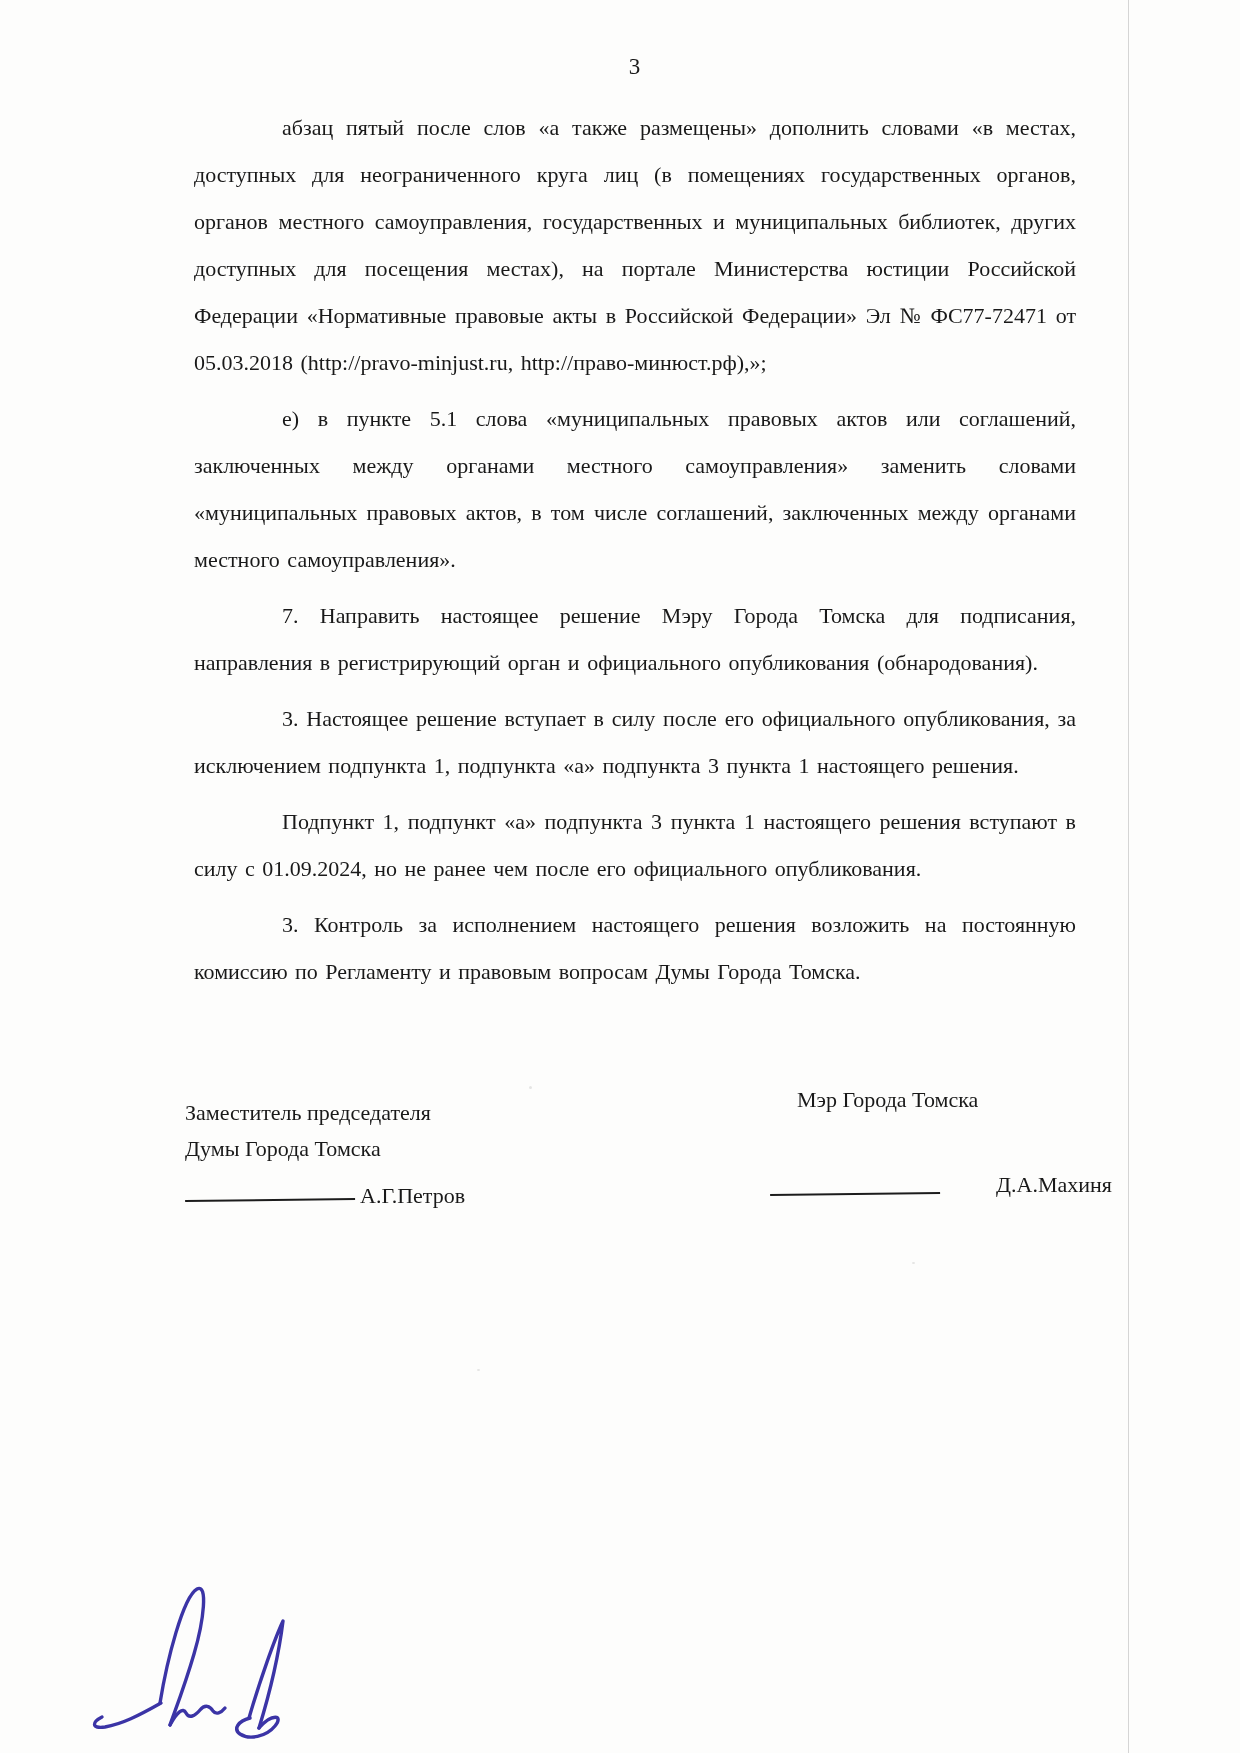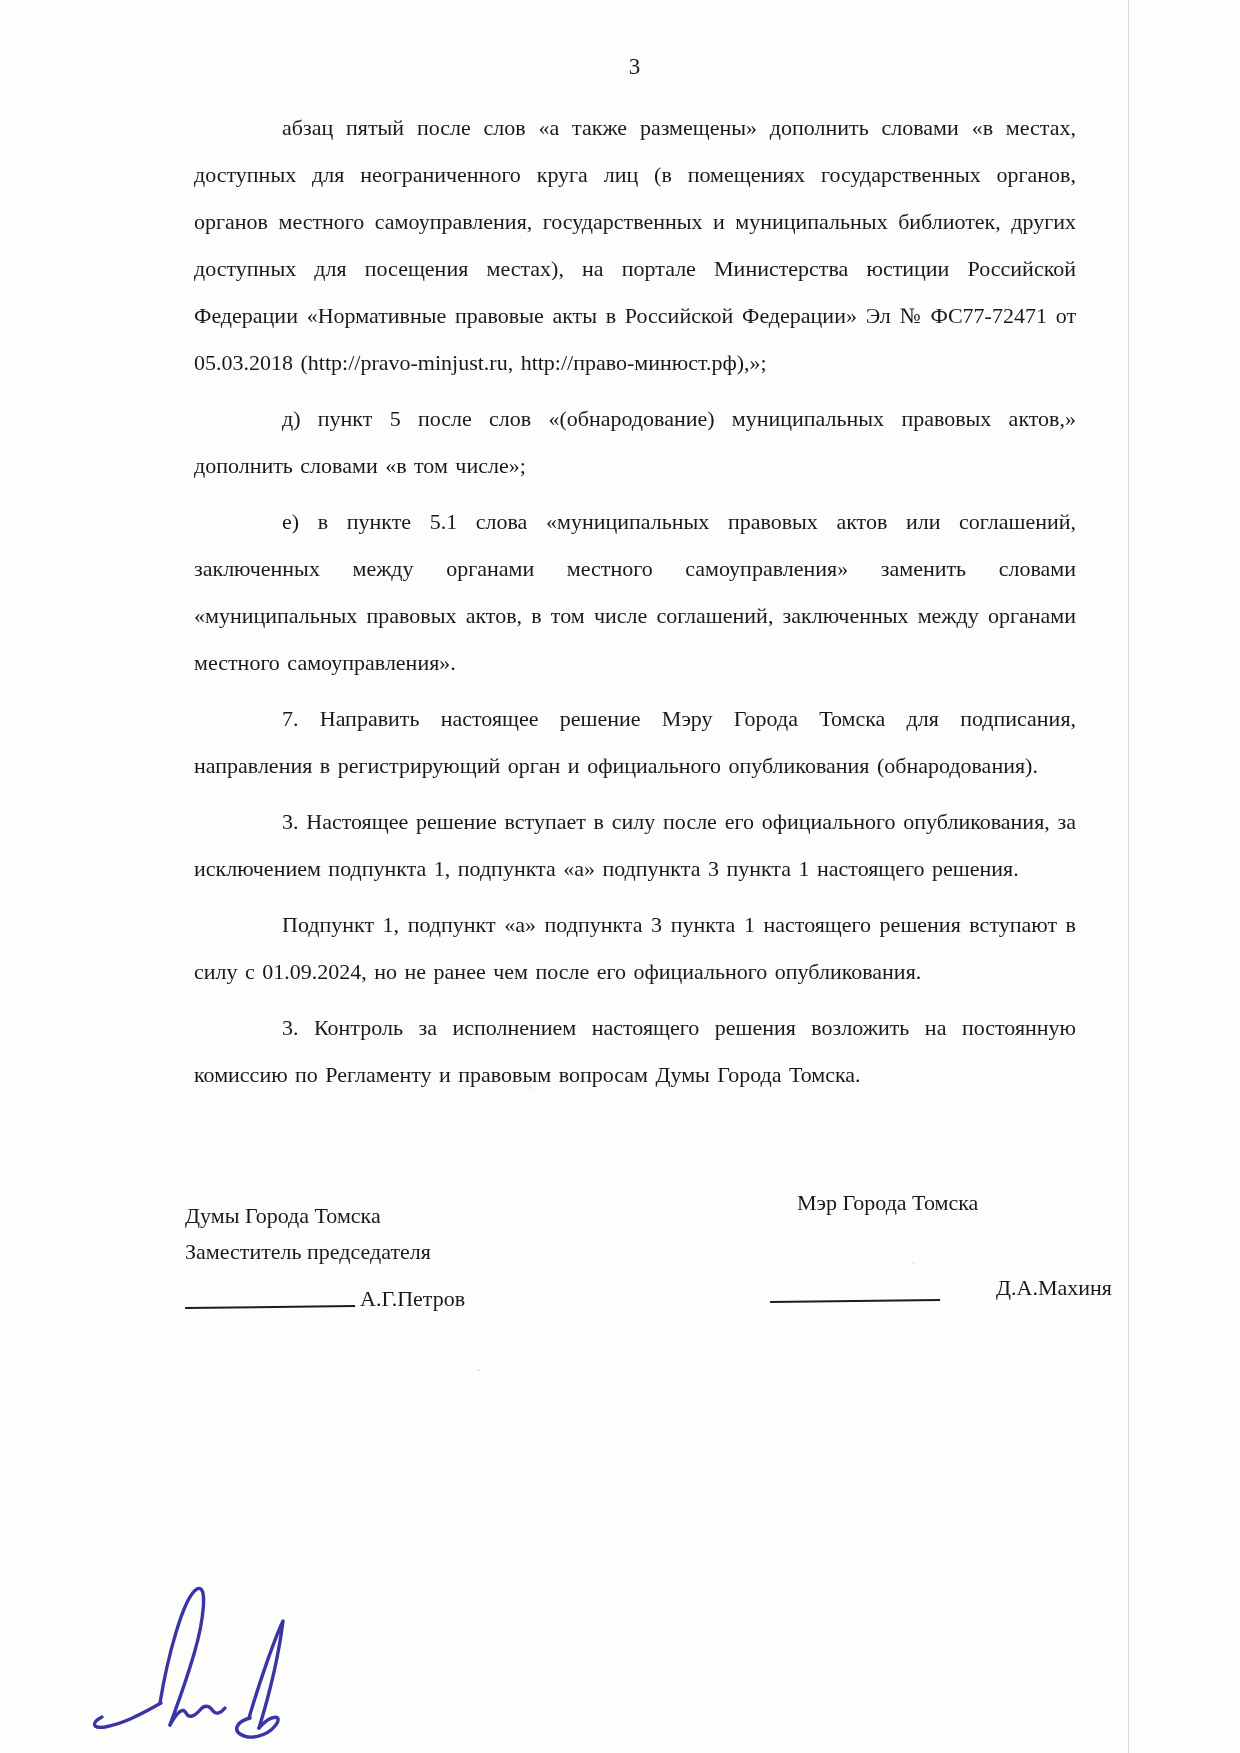--- a/index.html
+++ b/index.html
@@ -54,21 +54,21 @@
   }
   .sig-right-title {
     position: absolute;
     left: 612px;
     top: 0;
     white-space: nowrap;
   }
   .sig-line-row {
     position: absolute;
     display: flex;
-    align-items: center;
+    align-items: flex-start;
     white-space: nowrap;
   }
   .sig-line-row.left  { left: 0;   top: 96px; }
   .sig-line-row.right { left: 585px; top: 90px; gap: 48px; }
   .underline {
     display: inline-block;
     width: 170px;
     height: 16px;
     border-bottom: 2px solid #1c1c1c;
     transform: rotate(-0.7deg);
@@ -113,32 +113,31 @@
   <div class="speck s1"></div>
   <div class="speck s2"></div>
   <div class="speck s3"></div>
 
   <div class="content">
 
     <div class="page-number">3</div>
 
     <div class="body-text">
       <p>абзац пятый после слов «а также размещены» дополнить словами «в местах, доступных для неограниченного круга лиц (в помещениях государственных органов, органов местного самоуправления, государственных и муниципальных библиотек, других доступных для посещения местах), на портале Министерства юстиции Российской Федерации «Нормативные правовые акты в Российской Федерации» Эл № ФС77-72471 от 05.03.2018 (http://pravo-minjust.ru, http://право-минюст.рф),»;</p>
-      <p>д) пункт 5 после слов «(обнародование) муниципальных правовых актов,» дополнить словами «в том числе»;</p>
       <p>е) в пункте 5.1 слова «муниципальных правовых актов или соглашений, заключенных между органами местного самоуправления» заменить словами «муниципальных правовых актов, в том числе соглашений, заключенных между органами местного самоуправления».</p>
       <p>7. Направить настоящее решение Мэру Города Томска для подписания, направления в регистрирующий орган и официального опубликования (обнародования).</p>
       <p>3. Настоящее решение вступает в силу после его официального опубликования, за исключением подпункта 1, подпункта «а» подпункта 3 пункта 1 настоящего решения.</p>
       <p>Подпункт 1, подпункт «а» подпункта 3 пункта 1 настоящего решения вступают в силу с 01.09.2024, но не ранее чем после его официального опубликования.</p>
       <p>3. Контроль за исполнением настоящего решения возложить на постоянную комиссию по Регламенту и правовым вопросам Думы Города Томска.</p>
     </div>
 
     <div class="sig-section">
       <div class="sig-left-title">
+        <div>Заместитель председателя</div>
         <div>Думы Города Томска</div>
-        <div>Заместитель председателя</div>
       </div>
       <div class="sig-right-title">Мэр Города Томска</div>
 
       <div class="sig-line-row left">
         <span class="underline"></span>
         <span class="name">А.Г.Петров</span>
       </div>
 
       <div class="sig-line-row right">
         <span class="underline"></span>

